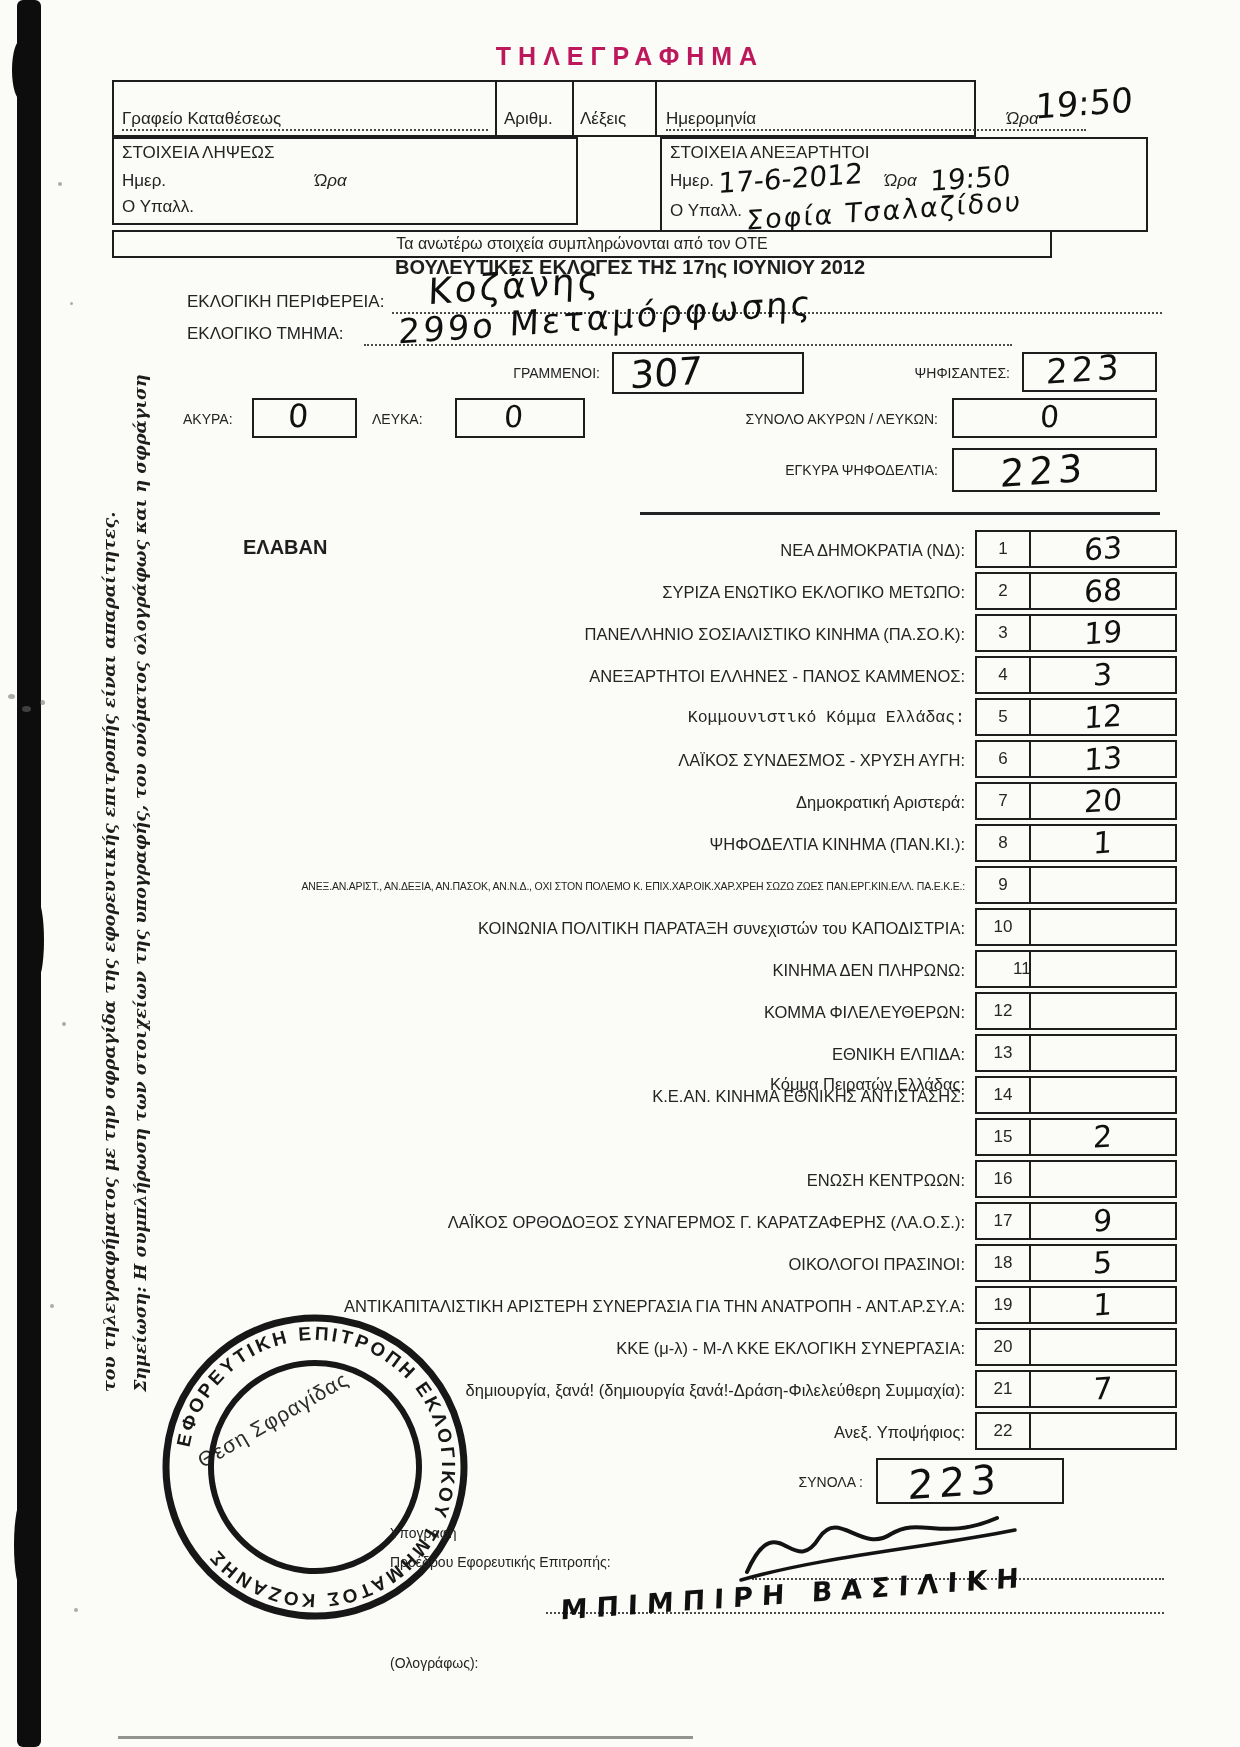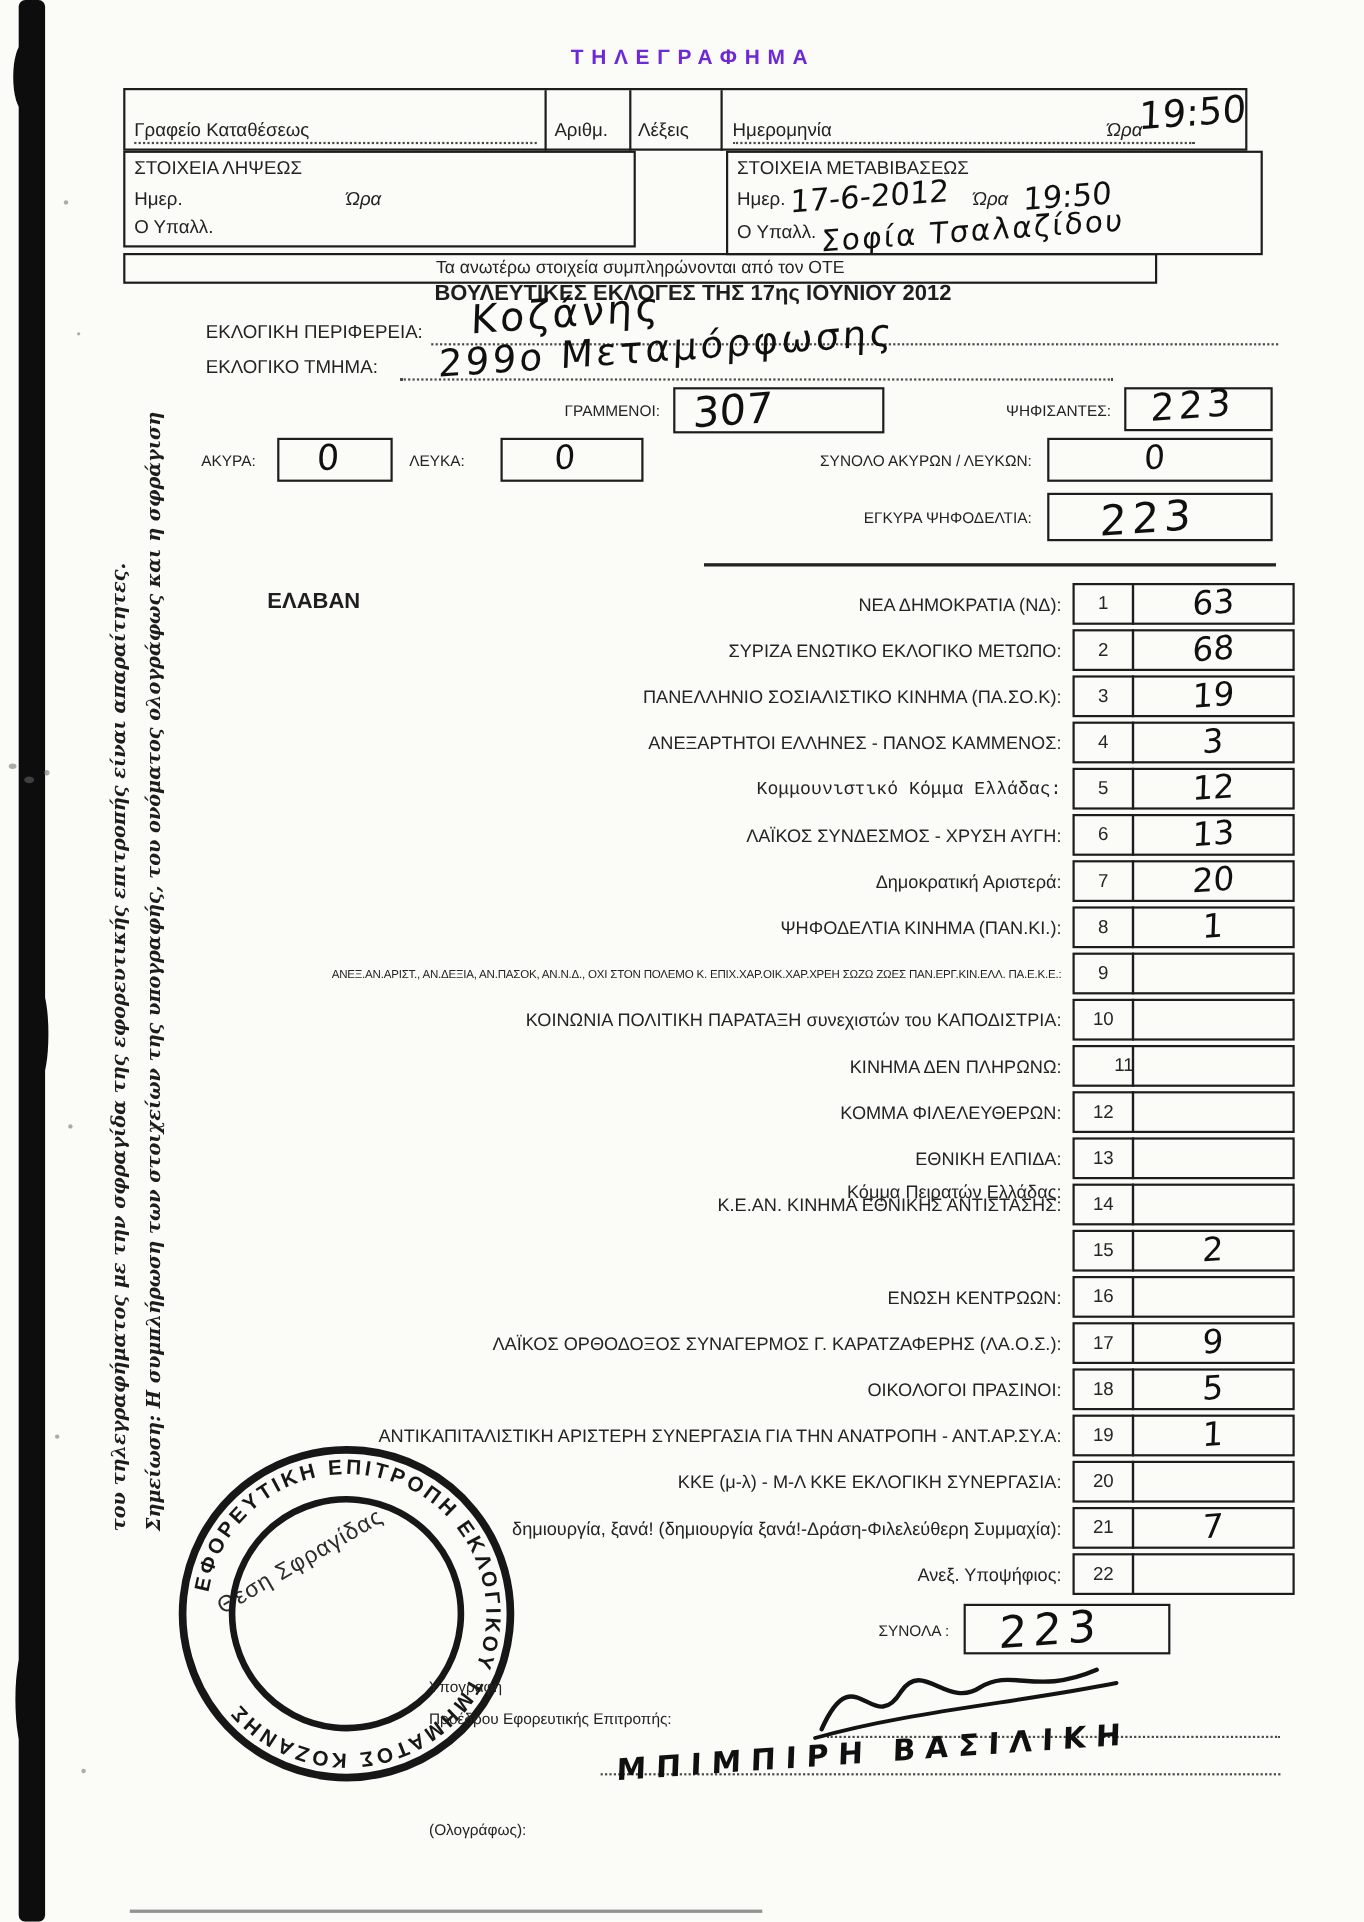--- a/index.html
+++ b/index.html
@@ -1,19 +1,19 @@
 <!DOCTYPE html>
 <html><head>
 <meta charset="utf-8">
 <style>
   html,body{margin:0;padding:0;}
   body{width:1240px;height:1747px;position:relative;background:#fbfbf8;overflow:hidden;
        font-family:"Liberation Sans", sans-serif;color:#232323;}
   .abs{position:absolute;}
-  .title{font-size:19px;font-weight:bold;letter-spacing:7px;color:#6d28d9;}
+  .title{font-size:25px;font-weight:bold;letter-spacing:7px;color:#be185d;}
   .box{border:2px solid #1d1d1d;box-sizing:border-box;background:transparent;}
   .dotted{border-bottom:2px dotted #4a4a4a;}
   
   .hw{font-family:"DejaVu Sans", sans-serif;color:#101010;font-weight:500;
       transform:rotate(-4deg) skewX(-6deg);display:inline-block;line-height:1;}
   .row-label{position:absolute;left:140px;width:825px;height:40px;line-height:40px;
              text-align:right;font-size:16.5px;color:#242424;white-space:nowrap;}
   .row-label.small{font-size:10.5px;letter-spacing:-0.2px;}
   .num-box{position:absolute;left:975px;width:56px;height:38px;border:2px solid #1d1d1d;
            box-sizing:border-box;text-align:center;line-height:34px;font-size:17px;color:#262626;}
@@ -41,41 +41,41 @@
 <div class="speck" style="left:8px;top:694px;width:7px;height:5px;"></div>
 <div class="speck" style="left:22px;top:706px;width:9px;height:6px;"></div>
 <div class="speck" style="left:40px;top:700px;width:5px;height:5px;"></div>
 <div class="speck" style="left:62px;top:1022px;width:4px;height:4px;"></div>
 <div class="speck" style="left:50px;top:1304px;width:4px;height:4px;"></div>
 <div class="speck" style="left:74px;top:1608px;width:4px;height:4px;"></div>
 <div class="abs" style="left:118px;top:1736px;width:575px;height:3px;background:#4e4e4e;opacity:.6;"></div>
 
 <div class="abs title" style="left:420px;top:42px;width:420px;text-align:center;">ΤΗΛΕΓΡΑΦΗΜΑ</div>
 
-<div class="abs box" style="left:112px;top:80px;width:1022px;height:57px;">
+<div class="abs box" style="left:112px;top:80px;width:864px;height:57px;">
   <div class="abs" style="left:381px;top:0;width:2px;height:55px;background:#1d1d1d;"></div>
   <div class="abs" style="left:458px;top:0;width:2px;height:55px;background:#1d1d1d;"></div>
   <div class="abs" style="left:541px;top:0;width:2px;height:55px;background:#1d1d1d;"></div>
   <div class="abs lbl17 dotted" style="left:8px;bottom:4px;width:366px;">Γραφείο Καταθέσεως</div>
   <div class="abs lbl17" style="left:390px;bottom:6px;">Αριθμ.</div>
   <div class="abs lbl17" style="left:466px;bottom:6px;">Λέξεις</div>
   <div class="abs lbl17 dotted" style="left:552px;bottom:4px;width:420px;">Ημερομηνία</div>
   <div class="abs lbl17" style="left:892px;bottom:6px;font-style:italic;">Ώρα</div>
 </div>
 <span class="hw abs" style="left:1035px;top:86px;font-size:34px;">19:50</span>
 
 <div class="abs box" style="left:112px;top:137px;width:466px;height:88px;">
   <div class="abs lbl17" style="left:8px;top:4px;">ΣΤΟΙΧΕΙΑ ΛΗΨΕΩΣ</div>
   <div class="abs lbl17" style="left:8px;top:32px;">Ημερ.</div>
   <div class="abs lbl17" style="left:200px;top:32px;font-style:italic;">Ώρα</div>
   <div class="abs lbl17" style="left:8px;top:58px;">Ο Υπαλλ.</div>
 </div>
 
 <div class="abs box" style="left:660px;top:137px;width:488px;height:95px;">
-  <div class="abs lbl17" style="left:8px;top:4px;">ΣΤΟΙΧΕΙΑ ΜΕΤΑΒΙΒΑΣΕΩΣ</div>
+  <div class="abs lbl17" style="left:8px;top:4px;">ΣΤΟΙΧΕΙΑ ΑΝΕΞΑΡΤΗΤΟΙ</div>
   <div class="abs lbl17" style="left:8px;top:32px;">Ημερ.</div>
   <span class="hw abs" style="left:56px;top:26px;font-size:28px;">17-6-2012</span>
   <div class="abs lbl17" style="left:222px;top:32px;font-style:italic;">Ώρα</div>
   <span class="hw abs" style="left:268px;top:26px;font-size:28px;">19:50</span>
   <div class="abs lbl17" style="left:8px;top:62px;">Ο Υπαλλ.</div>
   <span class="hw abs" style="left:84px;top:58px;font-size:27px;letter-spacing:2px;">Σοφία Τσαλαζίδου</span>
 </div>
 
 <div class="abs box" style="left:112px;top:230px;width:940px;height:28px;text-align:center;line-height:24px;">Τα ανωτέρω στοιχεία συμπληρώνονται από τον ΟΤΕ</div>
 

